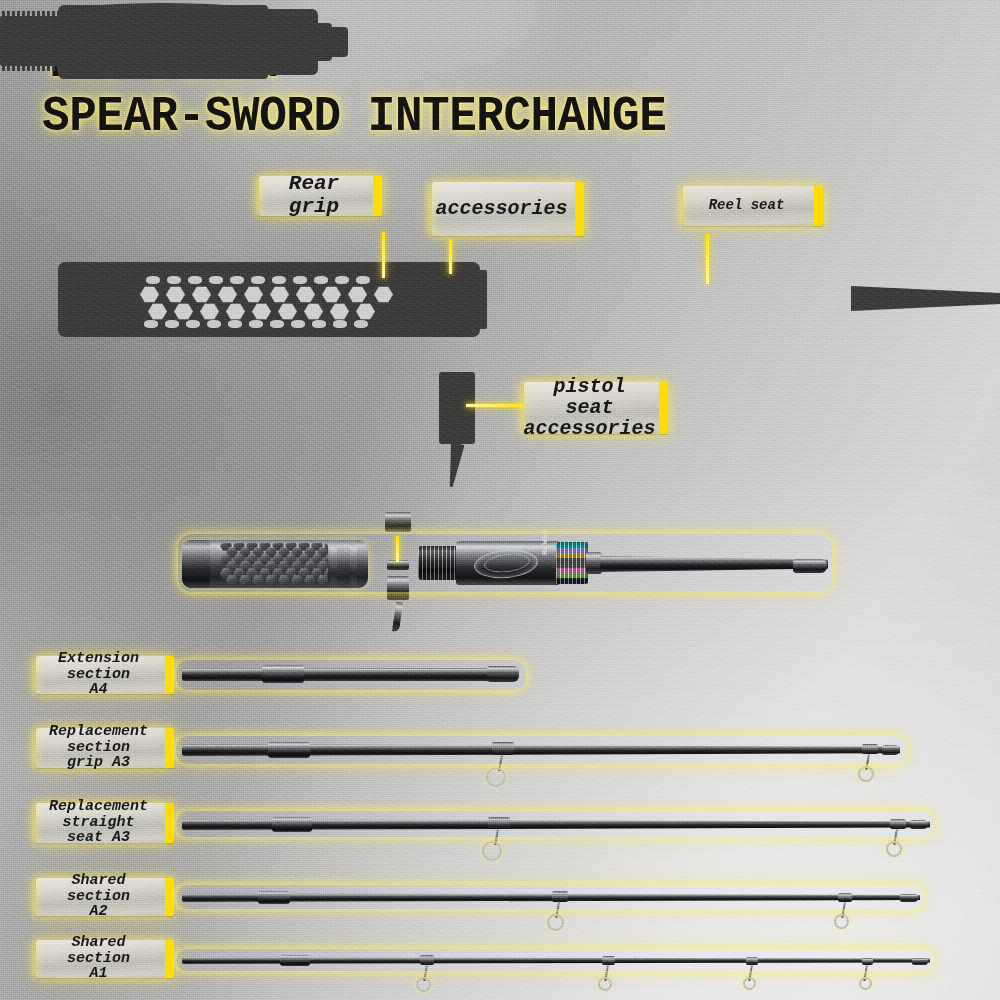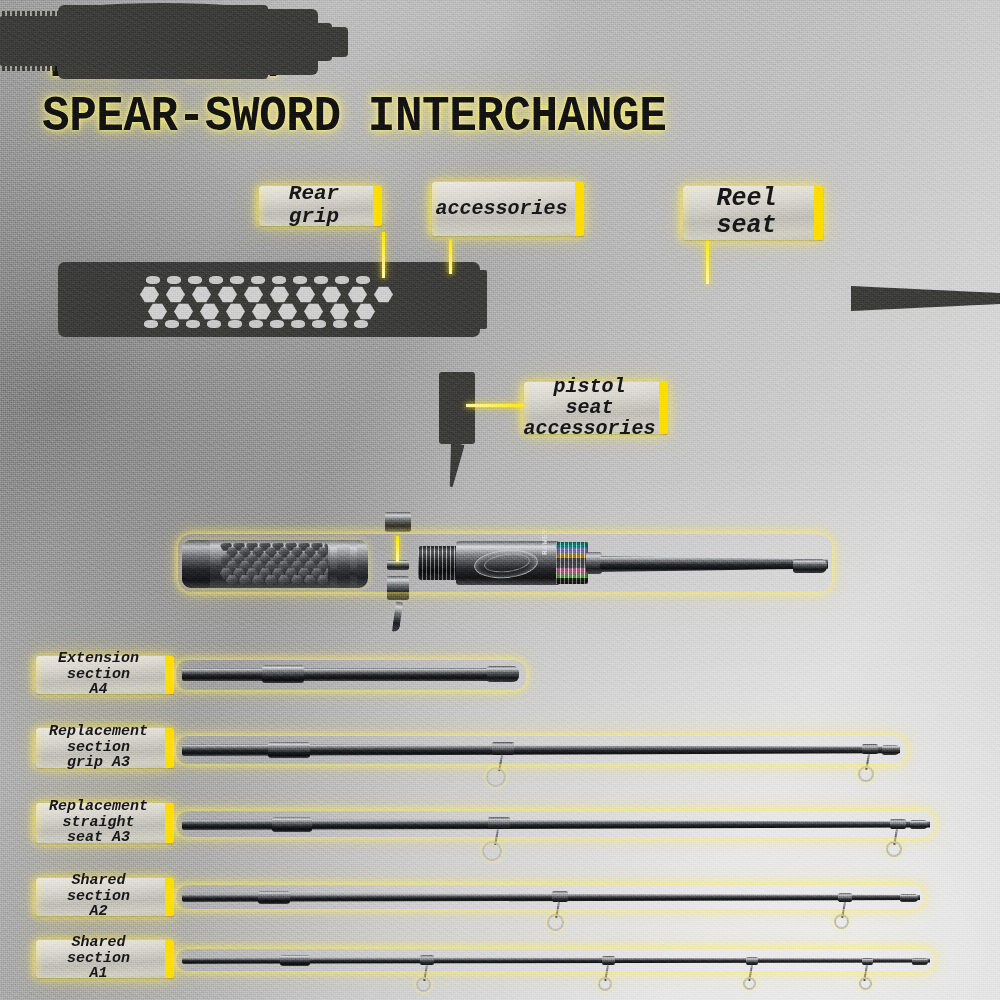--- a/index.html
+++ b/index.html
@@ -276,29 +276,29 @@
 
   <div class="sil" id="sil-pistol">
     <div class="spur"></div>
   </div>
 
   <div class="leader" style="left:382px;top:232px;width:3px;height:46px;"></div>
   <div class="leader" style="left:449px;top:240px;width:3px;height:34px;"></div>
   <div class="leader" style="left:706px;top:234px;width:3px;height:50px;"></div>
   <div class="leader h" style="left:466px;top:404px;width:62px;height:3px;"></div>
 
-  <div class="lbl" style="left:259px;top:186px;width:123px;height:40px;font-size:21px;">
+  <div class="lbl" style="left:259px;top:176px;width:123px;height:40px;font-size:21px;">
     <span>Rear grip</span>
   </div>
 
   <div class="lbl" style="left:432px;top:182px;width:152px;height:54px;font-size:20px;flex-direction:column;justify-content:center;">
     <span>accessories</span>
   </div>
 
-  <div class="lbl" style="left:683px;top:186px;width:140px;height:54px;font-size:25px;">
+  <div class="lbl" style="left:683px;top:186px;width:140px;height:40px;font-size:14px;">
     <span>Reel seat</span>
   </div>
 
   <div class="lbl" style="left:524px;top:382px;width:144px;height:52px;font-size:20px;flex-direction:column;justify-content:center;">
     <span>pistol seat</span>
     <span>accessories</span>
   </div>
 
 
   <div class="grip-body">

